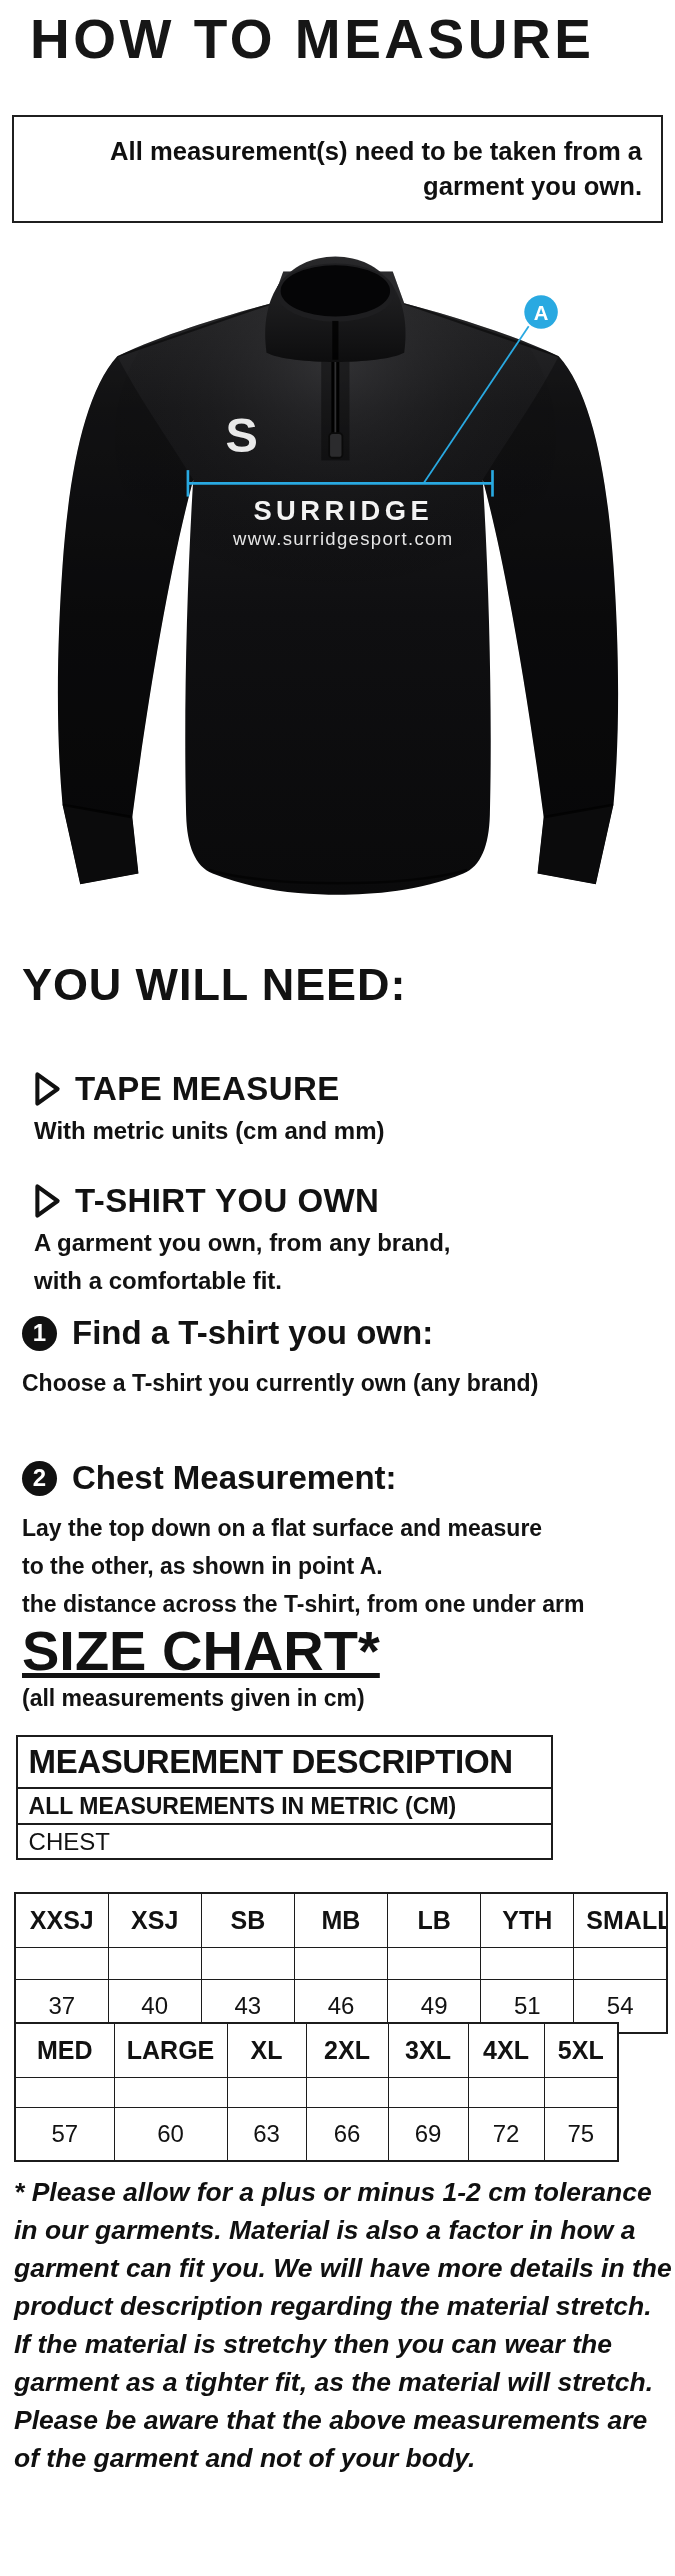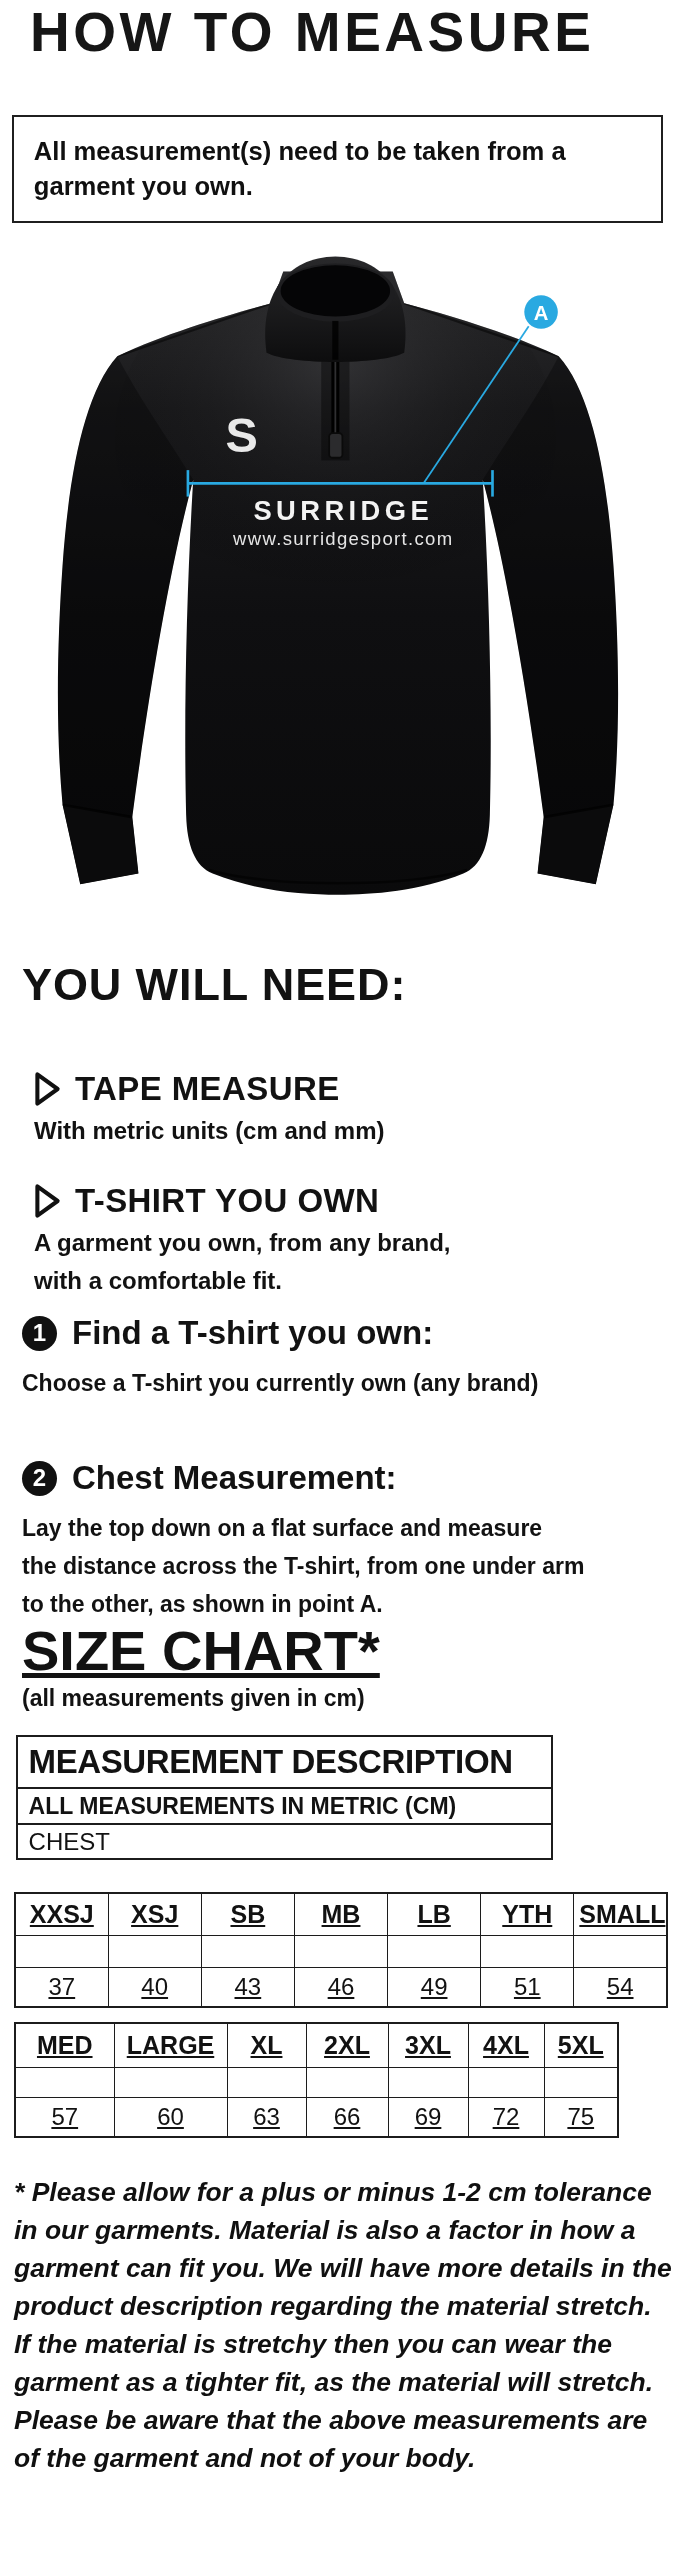--- a/index.html
+++ b/index.html
@@ -8,39 +8,40 @@
     position: relative;
     width: 676px;
     height: 2576px;
     background: #ffffff;
     overflow: hidden;
     font-family: "Liberation Sans", sans-serif;
     color: #121212;
   }
   .page-title {
     position: absolute;
-    top: 0; left: 30px;
+    top: 7px; left: 30px;
     margin: 0;
     font-size: 55px;
     font-weight: 700;
     letter-spacing: 3.5px;
     color: #161616;
     white-space: nowrap;
   }
   .notice-box {
     position: absolute;
     top: 115px; left: 12.4px;
     width: 651px;
     border: 2.6px solid #1f1f1f;
     padding: 17px 19.4px;
     font-size: 25.6px;
     font-weight: 700;
     line-height: 35px;
     color: #101010;
     background: #fff;
+    text-align: right;
   }
   .garment-figure {
     position: absolute;
     top: 252px; left: 29px;
     width: 618px; height: 649px;
     margin: 0;
   }
   .garment-figure svg { display: block; width: 618px; height: 649px; }
   .garment-svg text { font-family: "Liberation Sans", sans-serif; }
 
@@ -106,21 +107,21 @@
   .mdesc-title    { height: 52px; font-size: 33px; font-weight: 700; letter-spacing: -0.4px; }
   .mdesc-units    { height: 36px; font-size: 23px; font-weight: 700; }
   .mdesc-metric   { height: 35px; font-size: 24px; font-weight: 400; margin-top: 16px; }
 
   .size-table {
     position: absolute;
     left: 14px;
     border: 2.6px solid #1c1c1c;
     text-align: center;
   }
-  .size-table th, .size-table td { border: 1.8px solid #1c1c1c; padding: 5px; overflow: hidden; text-decoration: underline; }
+  .size-table th, .size-table td { border: 1.8px solid #1c1c1c; padding: 12px; overflow: hidden; }
   .size-table th { font-size: 25px; font-weight: 700; }
   .size-table-a { top: 1892px; width: 654px; }
   .size-table-b { top: 2022px; width: 604px; }
   .size-table-a th { height: 42px; }
   .size-table-a .empty-row td { height: 32px; }
   .size-table-a .value-row td { height: 30px; font-size: 24px; font-weight: 400; }
   .size-table-b th { height: 44px; }
   .size-table-b .empty-row td { height: 30px; }
   .size-table-b .value-row td { height: 28px; font-size: 24px; font-weight: 400; }
 
@@ -248,22 +249,22 @@
     </div>
   </div>
 
   <div class="step step-2">
     <div class="step-row">
       <span class="badge">2</span>
       <div class="step-title">Chest Measurement:</div>
     </div>
     <div class="step-desc">
       <div>Lay the top down on a flat surface and measure</div>
+      <div>to the other, as shown in point A.</div>
       <div>the distance across the T-shirt, from one under arm</div>
-      <div>to the other, as shown in point A.</div>
     </div>
   </div>
 
   <h2 class="chart-heading">SIZE CHART*</h2>
   <div class="chart-sub">(all measurements given in cm)</div>
 
   <table class="mdesc-table">
     <tbody>
       <tr>
           <td class="mdesc-title">MEASUREMENT DESCRIPTION</td>

